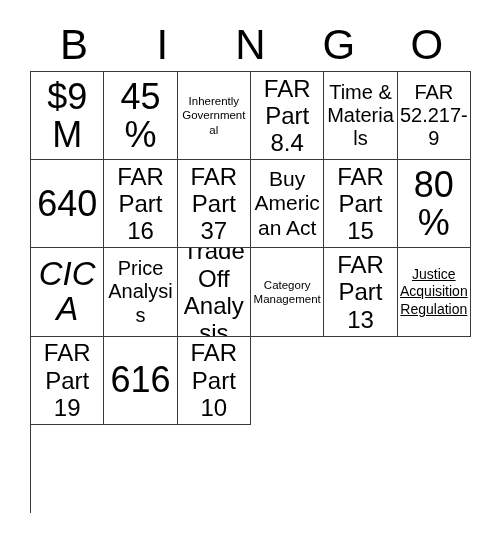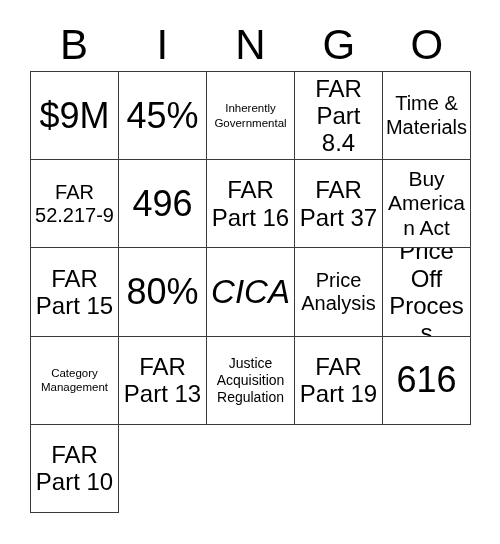--- a/index.html
+++ b/index.html
@@ -45,21 +45,21 @@
   #grid {
     position: absolute;
     left: 30px;
     top: 71px;
     width: 441px;
     height: 442px;
     border-top: 1px solid #3a3a3a;
     border-left: 1px solid #3a3a3a;
     box-sizing: border-box;
     display: grid;
-    grid-template-columns: repeat(5, 1fr);
+    grid-template-columns: repeat(6, 1fr);
     grid-template-rows: repeat(5, 1fr);
     background: #ffffff;
   }
   .cell {
     border-right: 1px solid #3a3a3a;
     border-bottom: 1px solid #3a3a3a;
     box-sizing: border-box;
     display: flex;
     align-items: center;
     justify-content: center;
@@ -75,21 +75,21 @@
     word-wrap: break-word;
     overflow-wrap: break-word;
     color: #000000;
   }
   
   .fs-xxl .cell-text { font-size: 36px; line-height: 1.05; }
   .fs-xl  .cell-text { font-size: 33px; line-height: 1.05; font-style: italic; }
   .fs-lg  .cell-text { font-size: 24px; line-height: 1.14; }
   .fs-md  .cell-text { font-size: 20px; line-height: 1.16; }
   .fs-sm  .cell-text { font-size: 21px; line-height: 1.18; }
-  .fs-xs  .cell-text { font-size: 14px; line-height: 1.22; }
+  .fs-xs  .cell-text { font-size: 14px; line-height: 1.22; text-decoration: underline; }
   .fs-xxs .cell-text { font-size: 11.5px; line-height: 1.25; }
 </style>
 </head>
 <body>
 
 <div id="bingo-card">
 
   <div id="header-row">
     <div class="header-letter">B</div>
     <div class="header-letter">I</div>
@@ -113,21 +113,21 @@
       <span class="cell-text">FAR Part 8.4</span>
     </div>
     <div class="cell fs-md">
       <span class="cell-text">Time &amp; Materials</span>
     </div>
 
     <div class="cell fs-md">
       <span class="cell-text">FAR 52.217-9</span>
     </div>
     <div class="cell fs-xxl">
-      <span class="cell-text">496</span>
+      <span class="cell-text">640</span>
     </div>
     <div class="cell fs-lg">
       <span class="cell-text">FAR Part 16</span>
     </div>
     <div class="cell fs-lg">
       <span class="cell-text">FAR Part 37</span>
     </div>
 
     <div class="cell fs-sm">
       <span class="cell-text">Buy American Act</span>
@@ -139,21 +139,21 @@
       <span class="cell-text">80%</span>
     </div>
 
     <div class="cell fs-xl">
       <span class="cell-text">CICA</span>
     </div>
     <div class="cell fs-md">
       <span class="cell-text">Price Analysis</span>
     </div>
     <div class="cell fs-lg">
-      <span class="cell-text">Price Off Process</span>
+      <span class="cell-text">Trade Off Analysis</span>
     </div>
     <div class="cell fs-xxs">
       <span class="cell-text">Category Management</span>
     </div>
     <div class="cell fs-lg">
       <span class="cell-text">FAR Part 13</span>
     </div>
 
     <div class="cell fs-xs">
       <span class="cell-text">Justice Acquisition Regulation</span>

